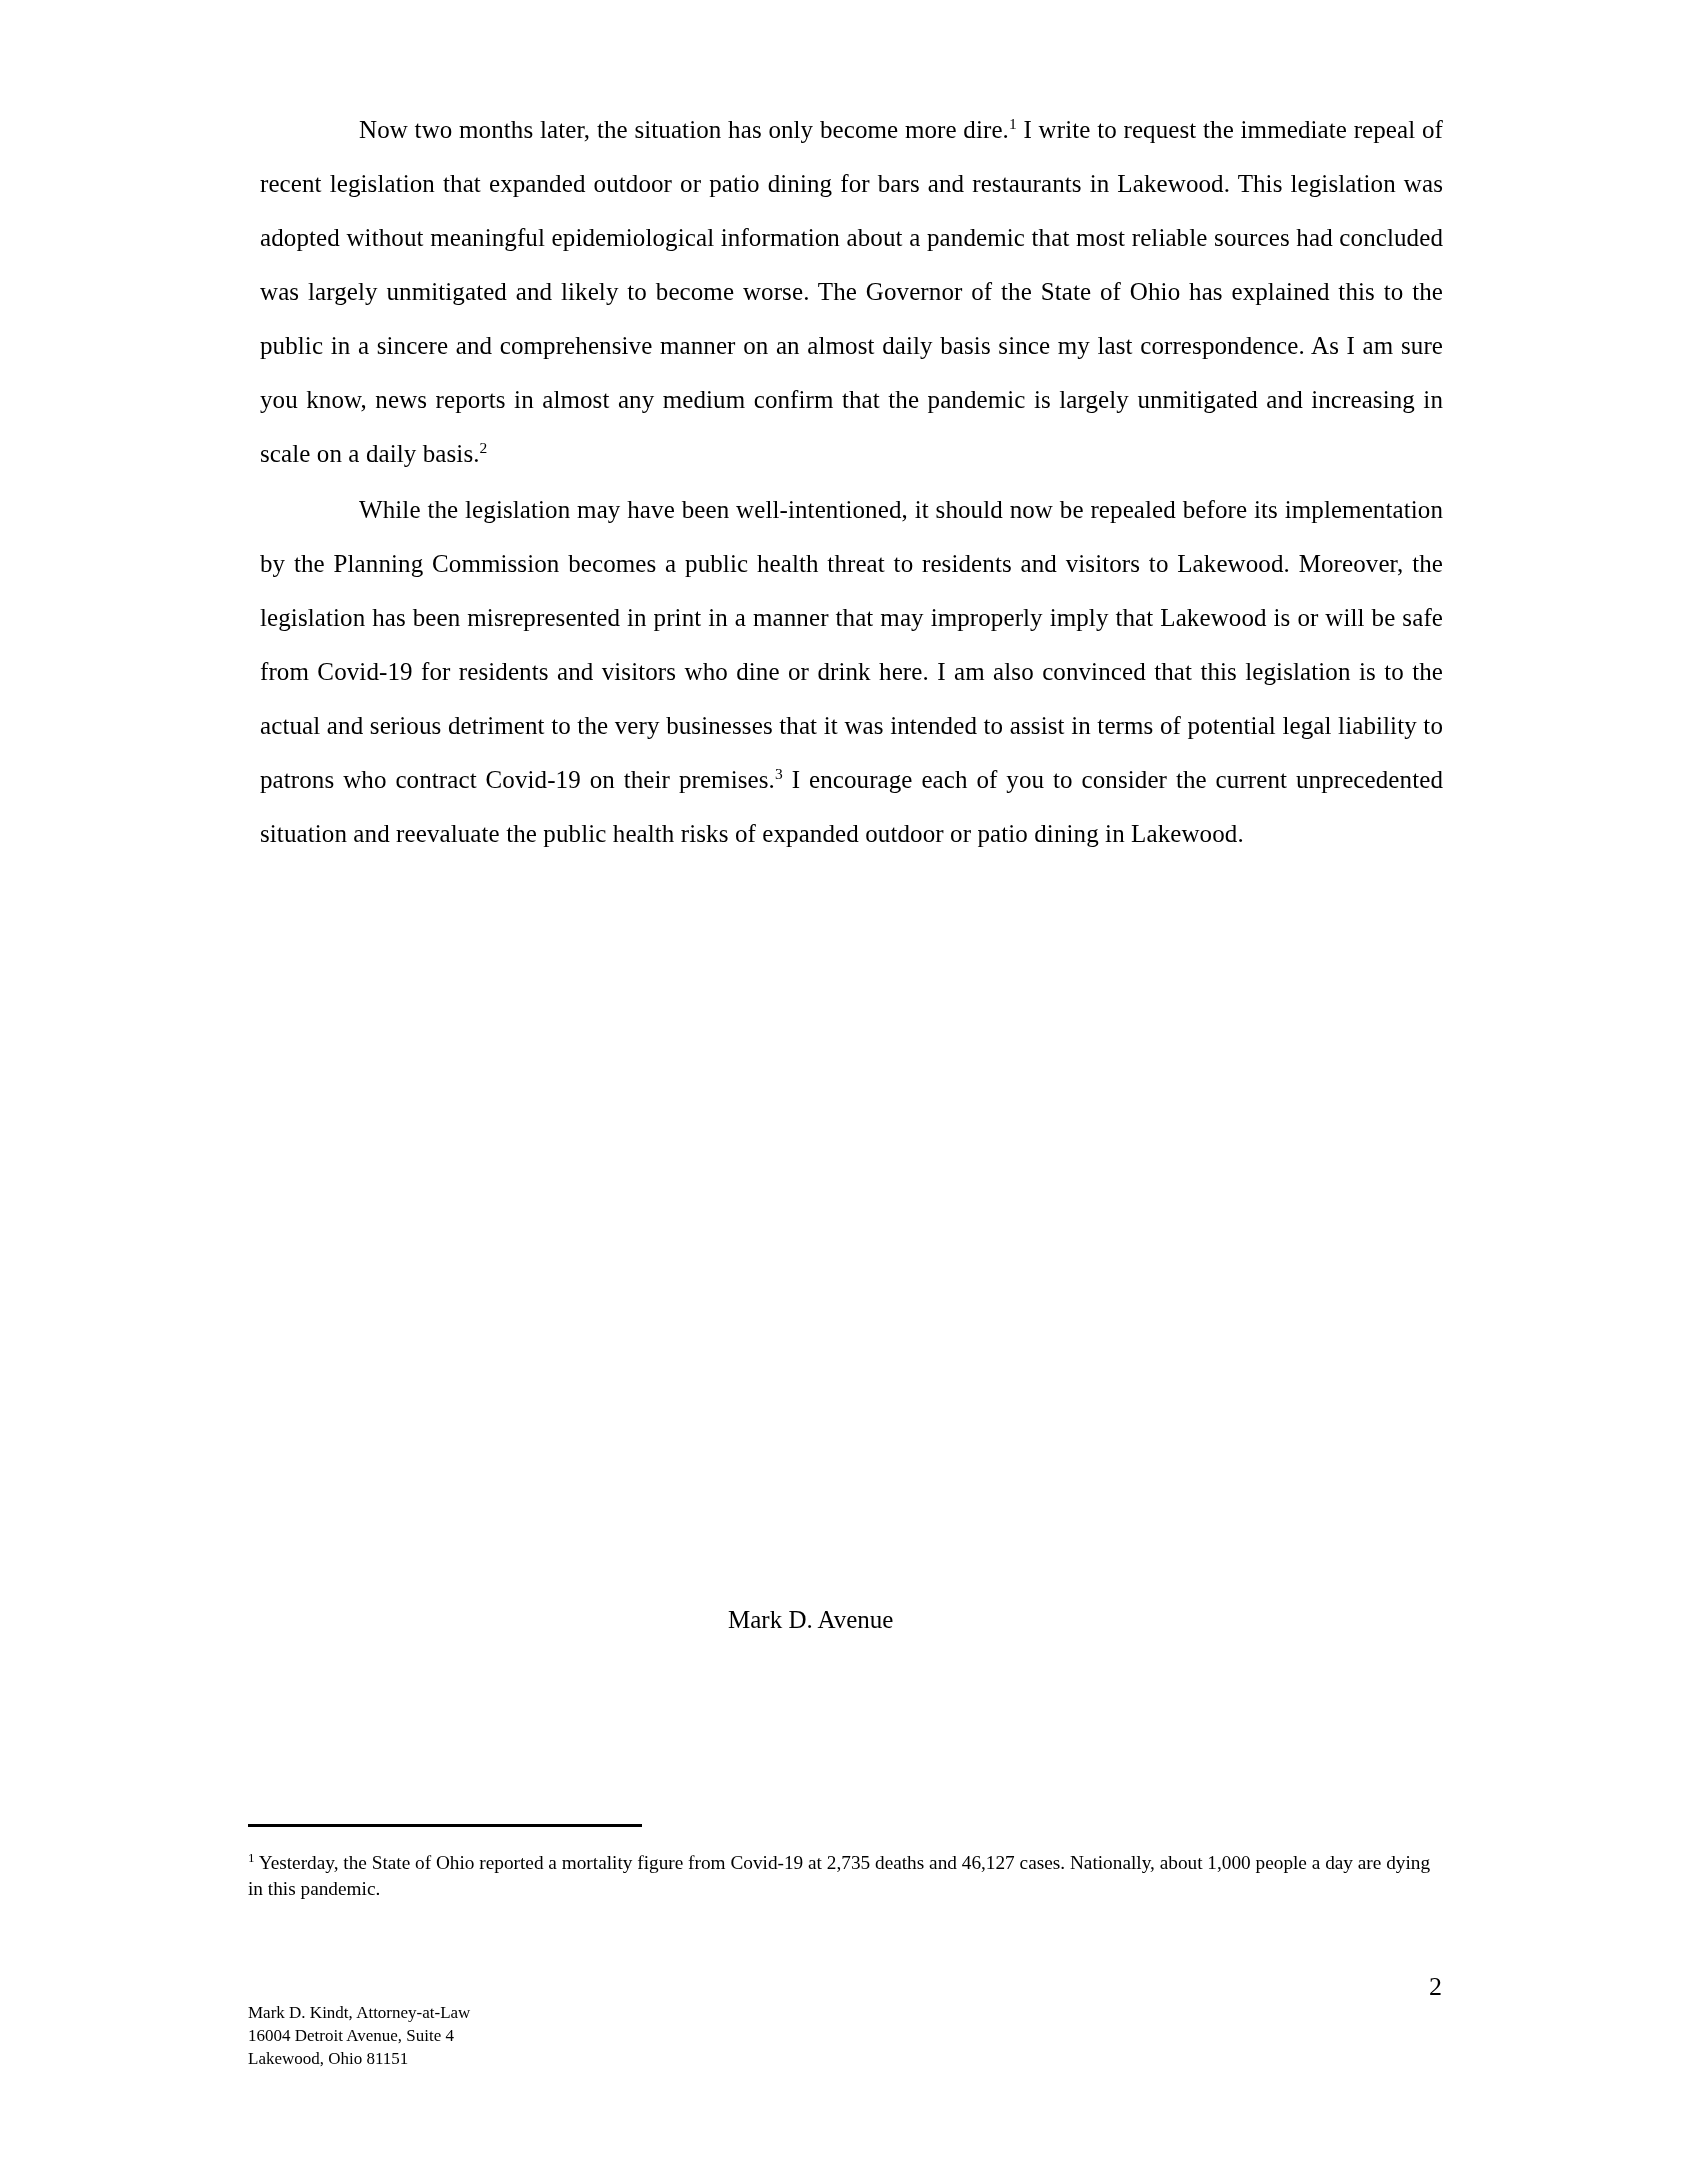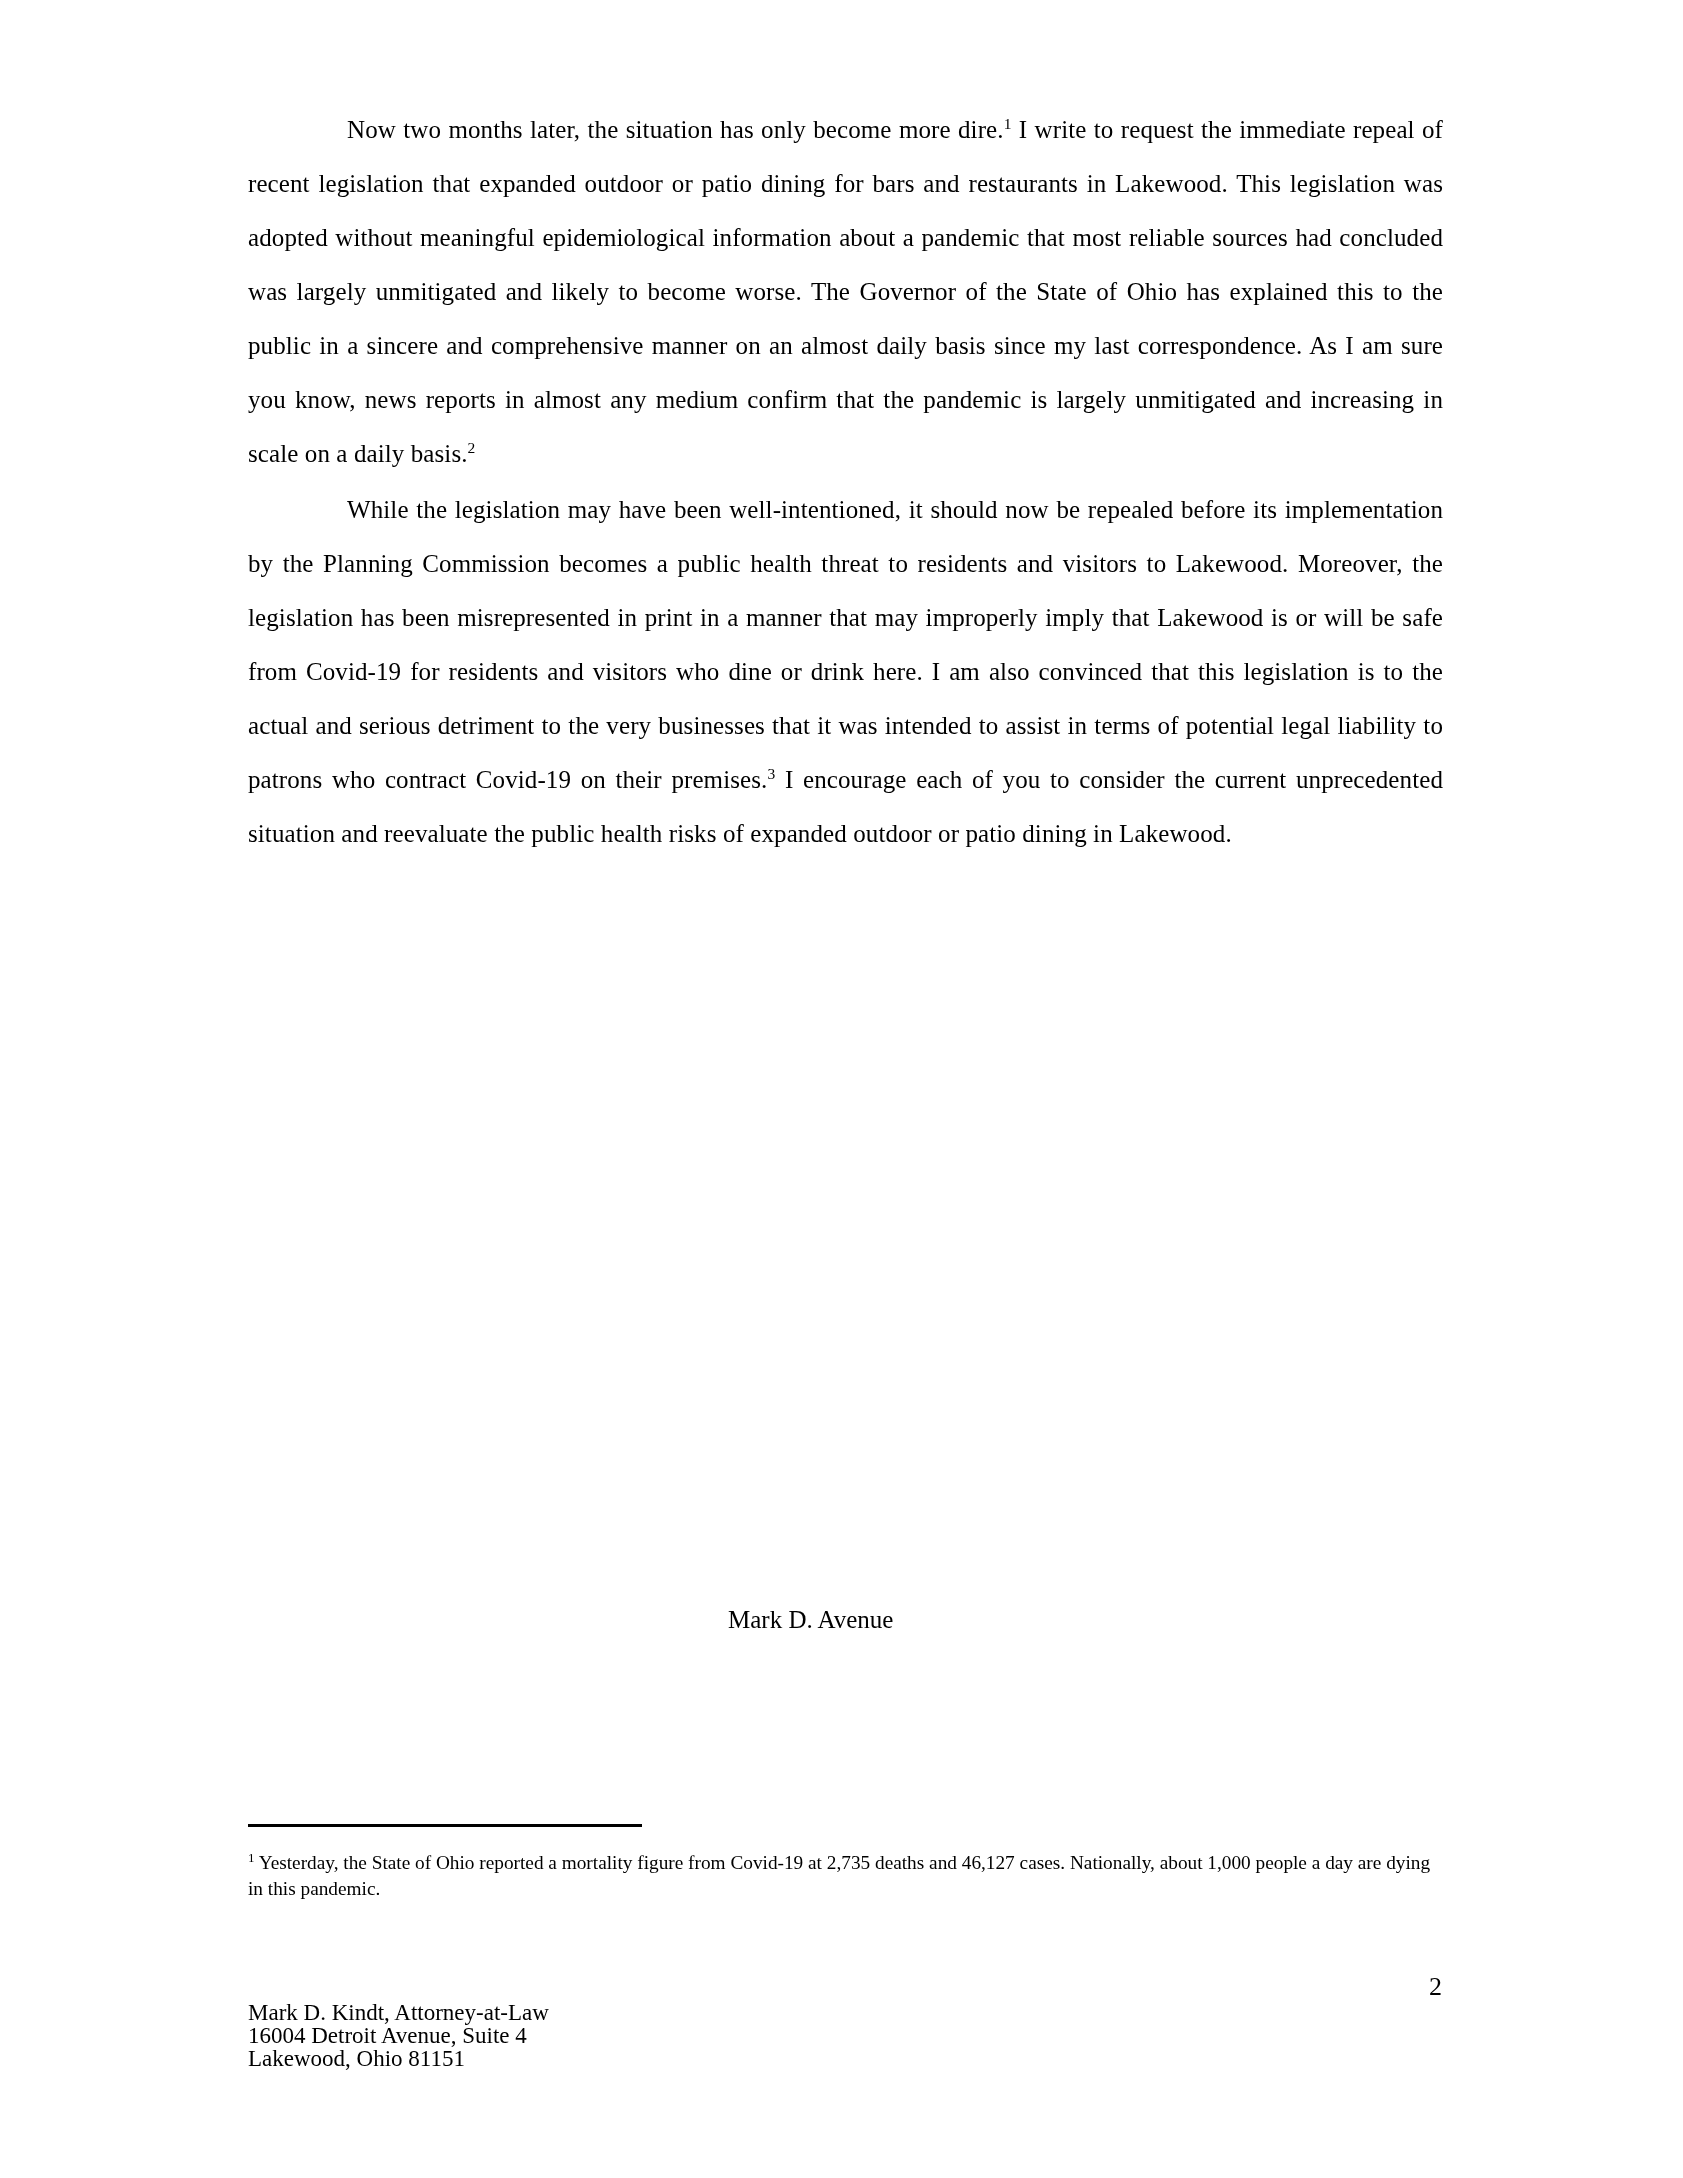--- a/index.html
+++ b/index.html
@@ -22,21 +22,21 @@
     position: absolute;
     left: 248px;
     top: 103px;
     width: 1195px;
   }
   .para {
     font-size: 25px;
     line-height: 54px;
     text-align: justify;
     text-indent: 99px;
-    margin: 0 0 2px 0;
+    margin: 0 0 2px 12px;
     letter-spacing: 0.1px;
   }
   sup {
     font-size: 0.62em;
     vertical-align: super;
     line-height: 0;
   }
 
   
   .closing {
@@ -87,21 +87,21 @@
     font-size: 26px;
     line-height: 30px;
     text-align: right;
   }
 
   
   .footer-address {
     position: absolute;
     left: 248px;
     top: 2001px;
-    font-size: 23px;
+    font-size: 17px;
     line-height: 23px;
     text-align: left;
   }
   .footer-address div { white-space: nowrap; }
 </style>
 </head>
 <body>
 
 <div class="page">
 

